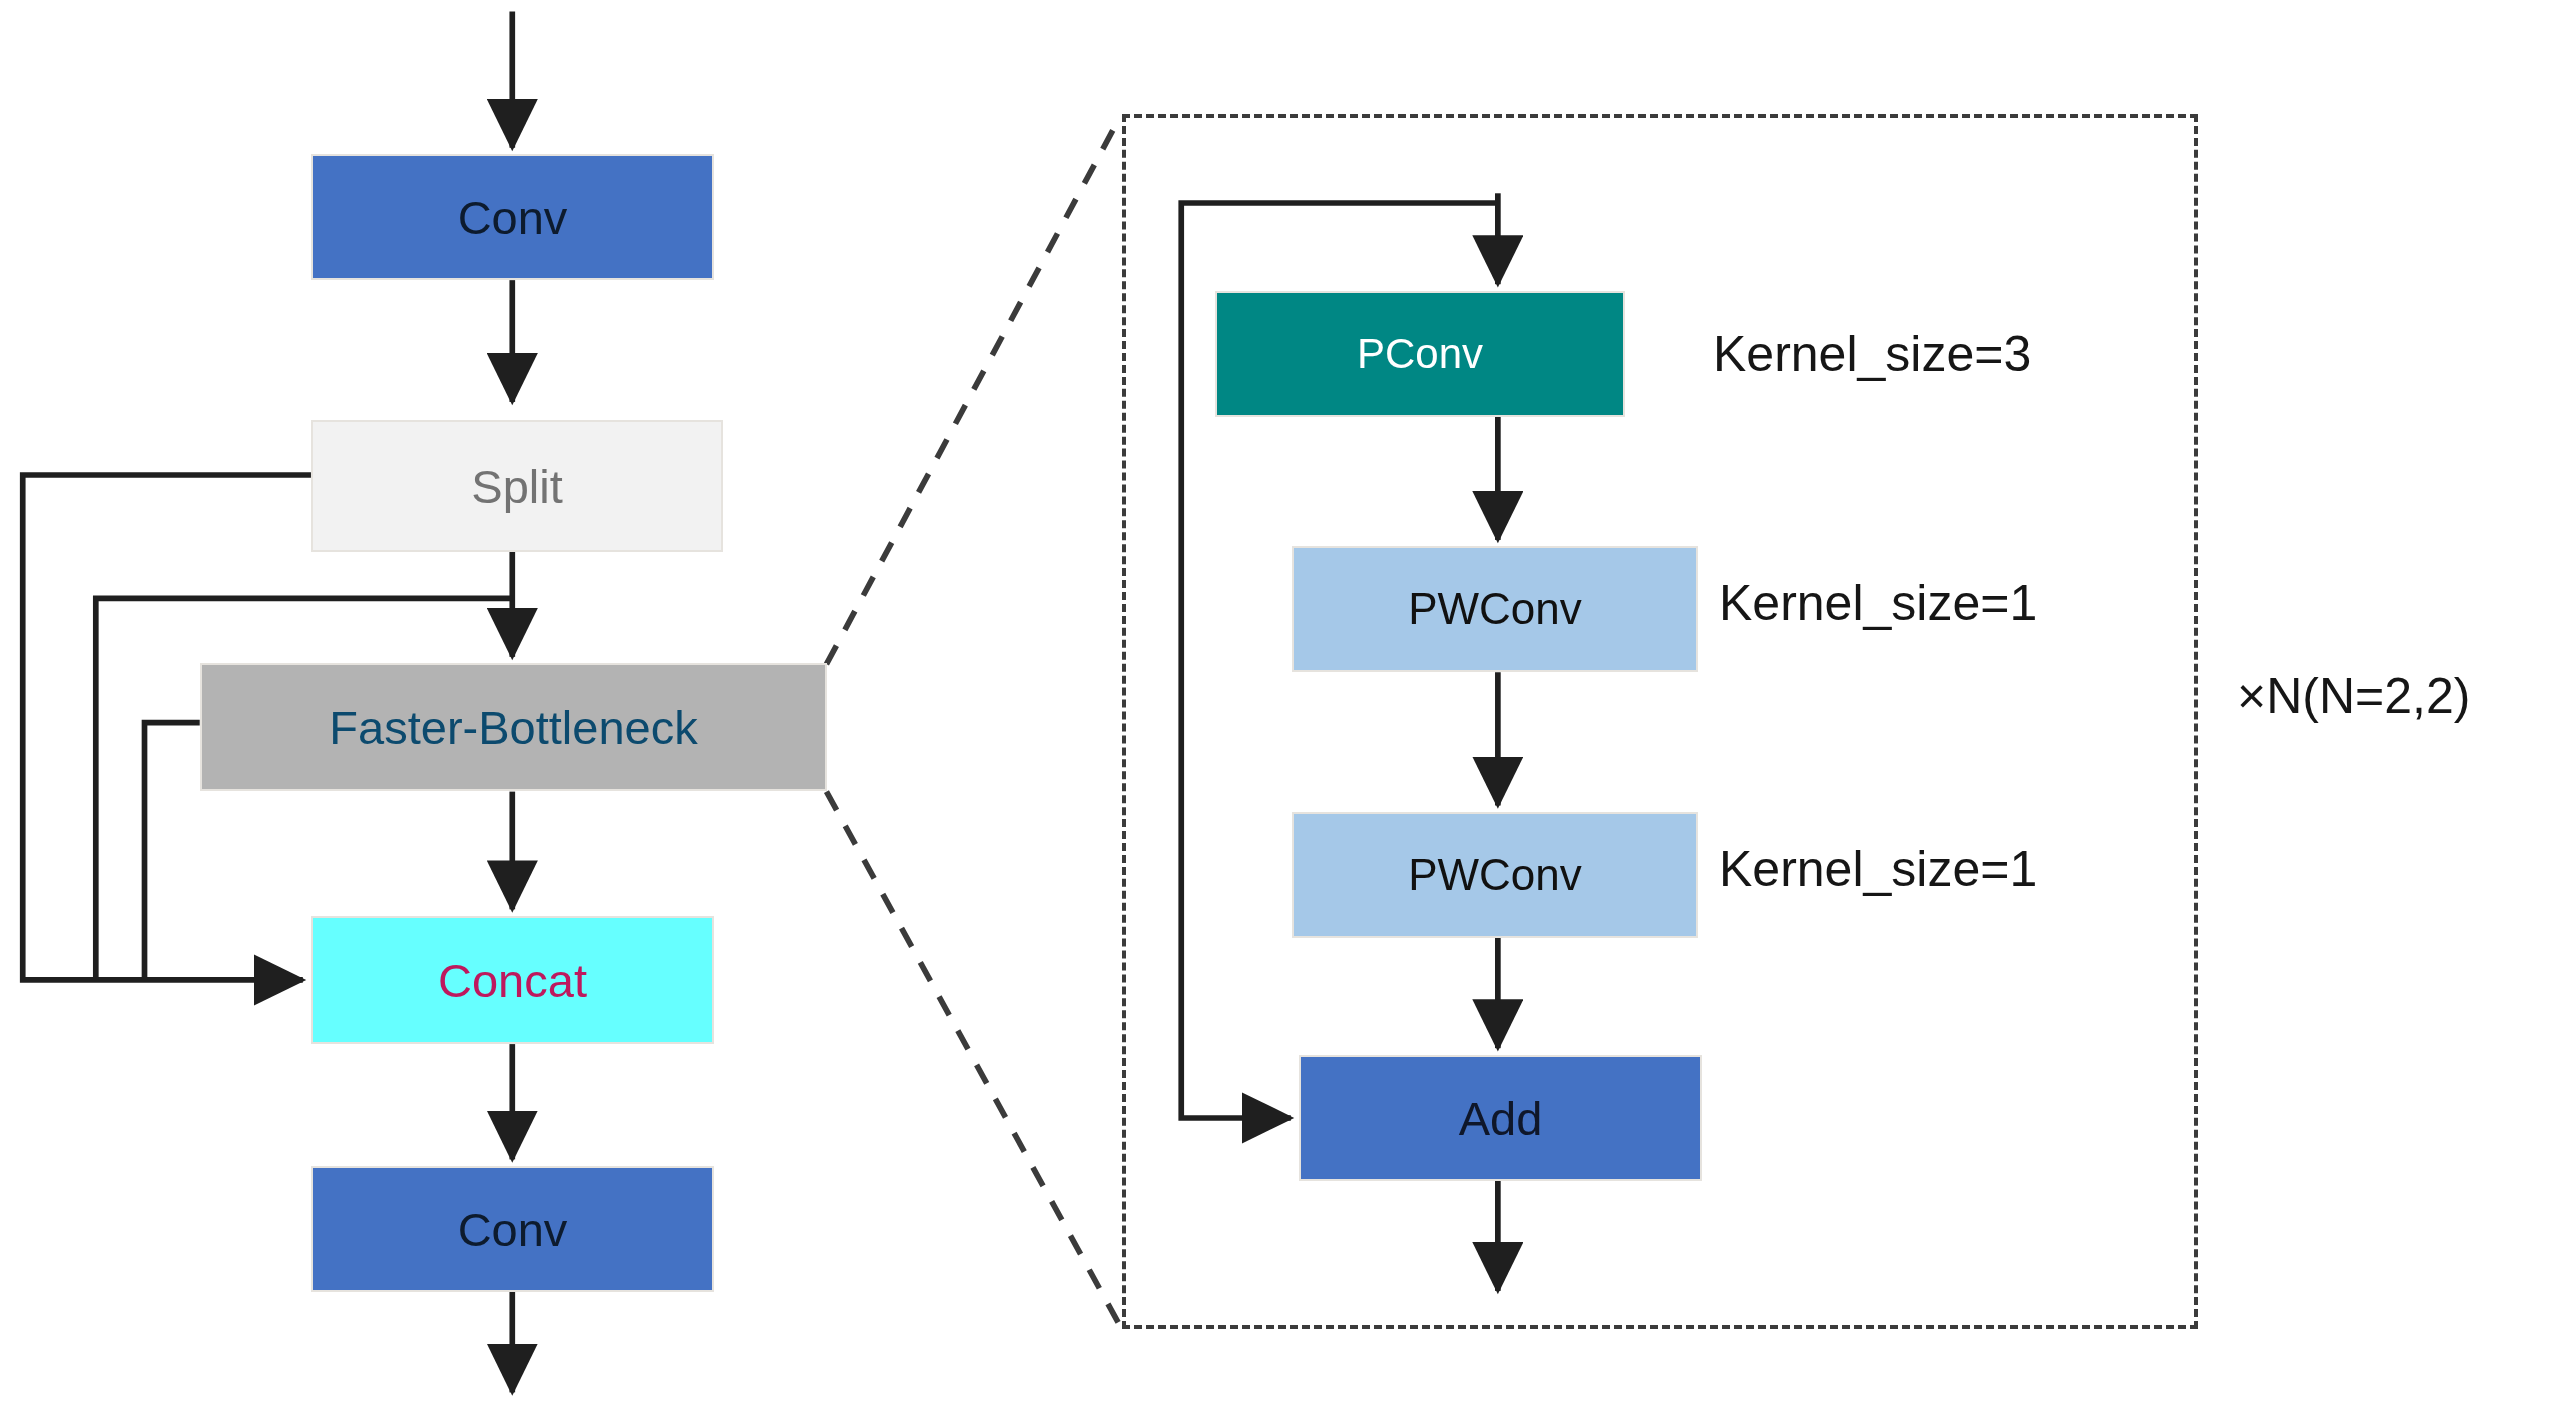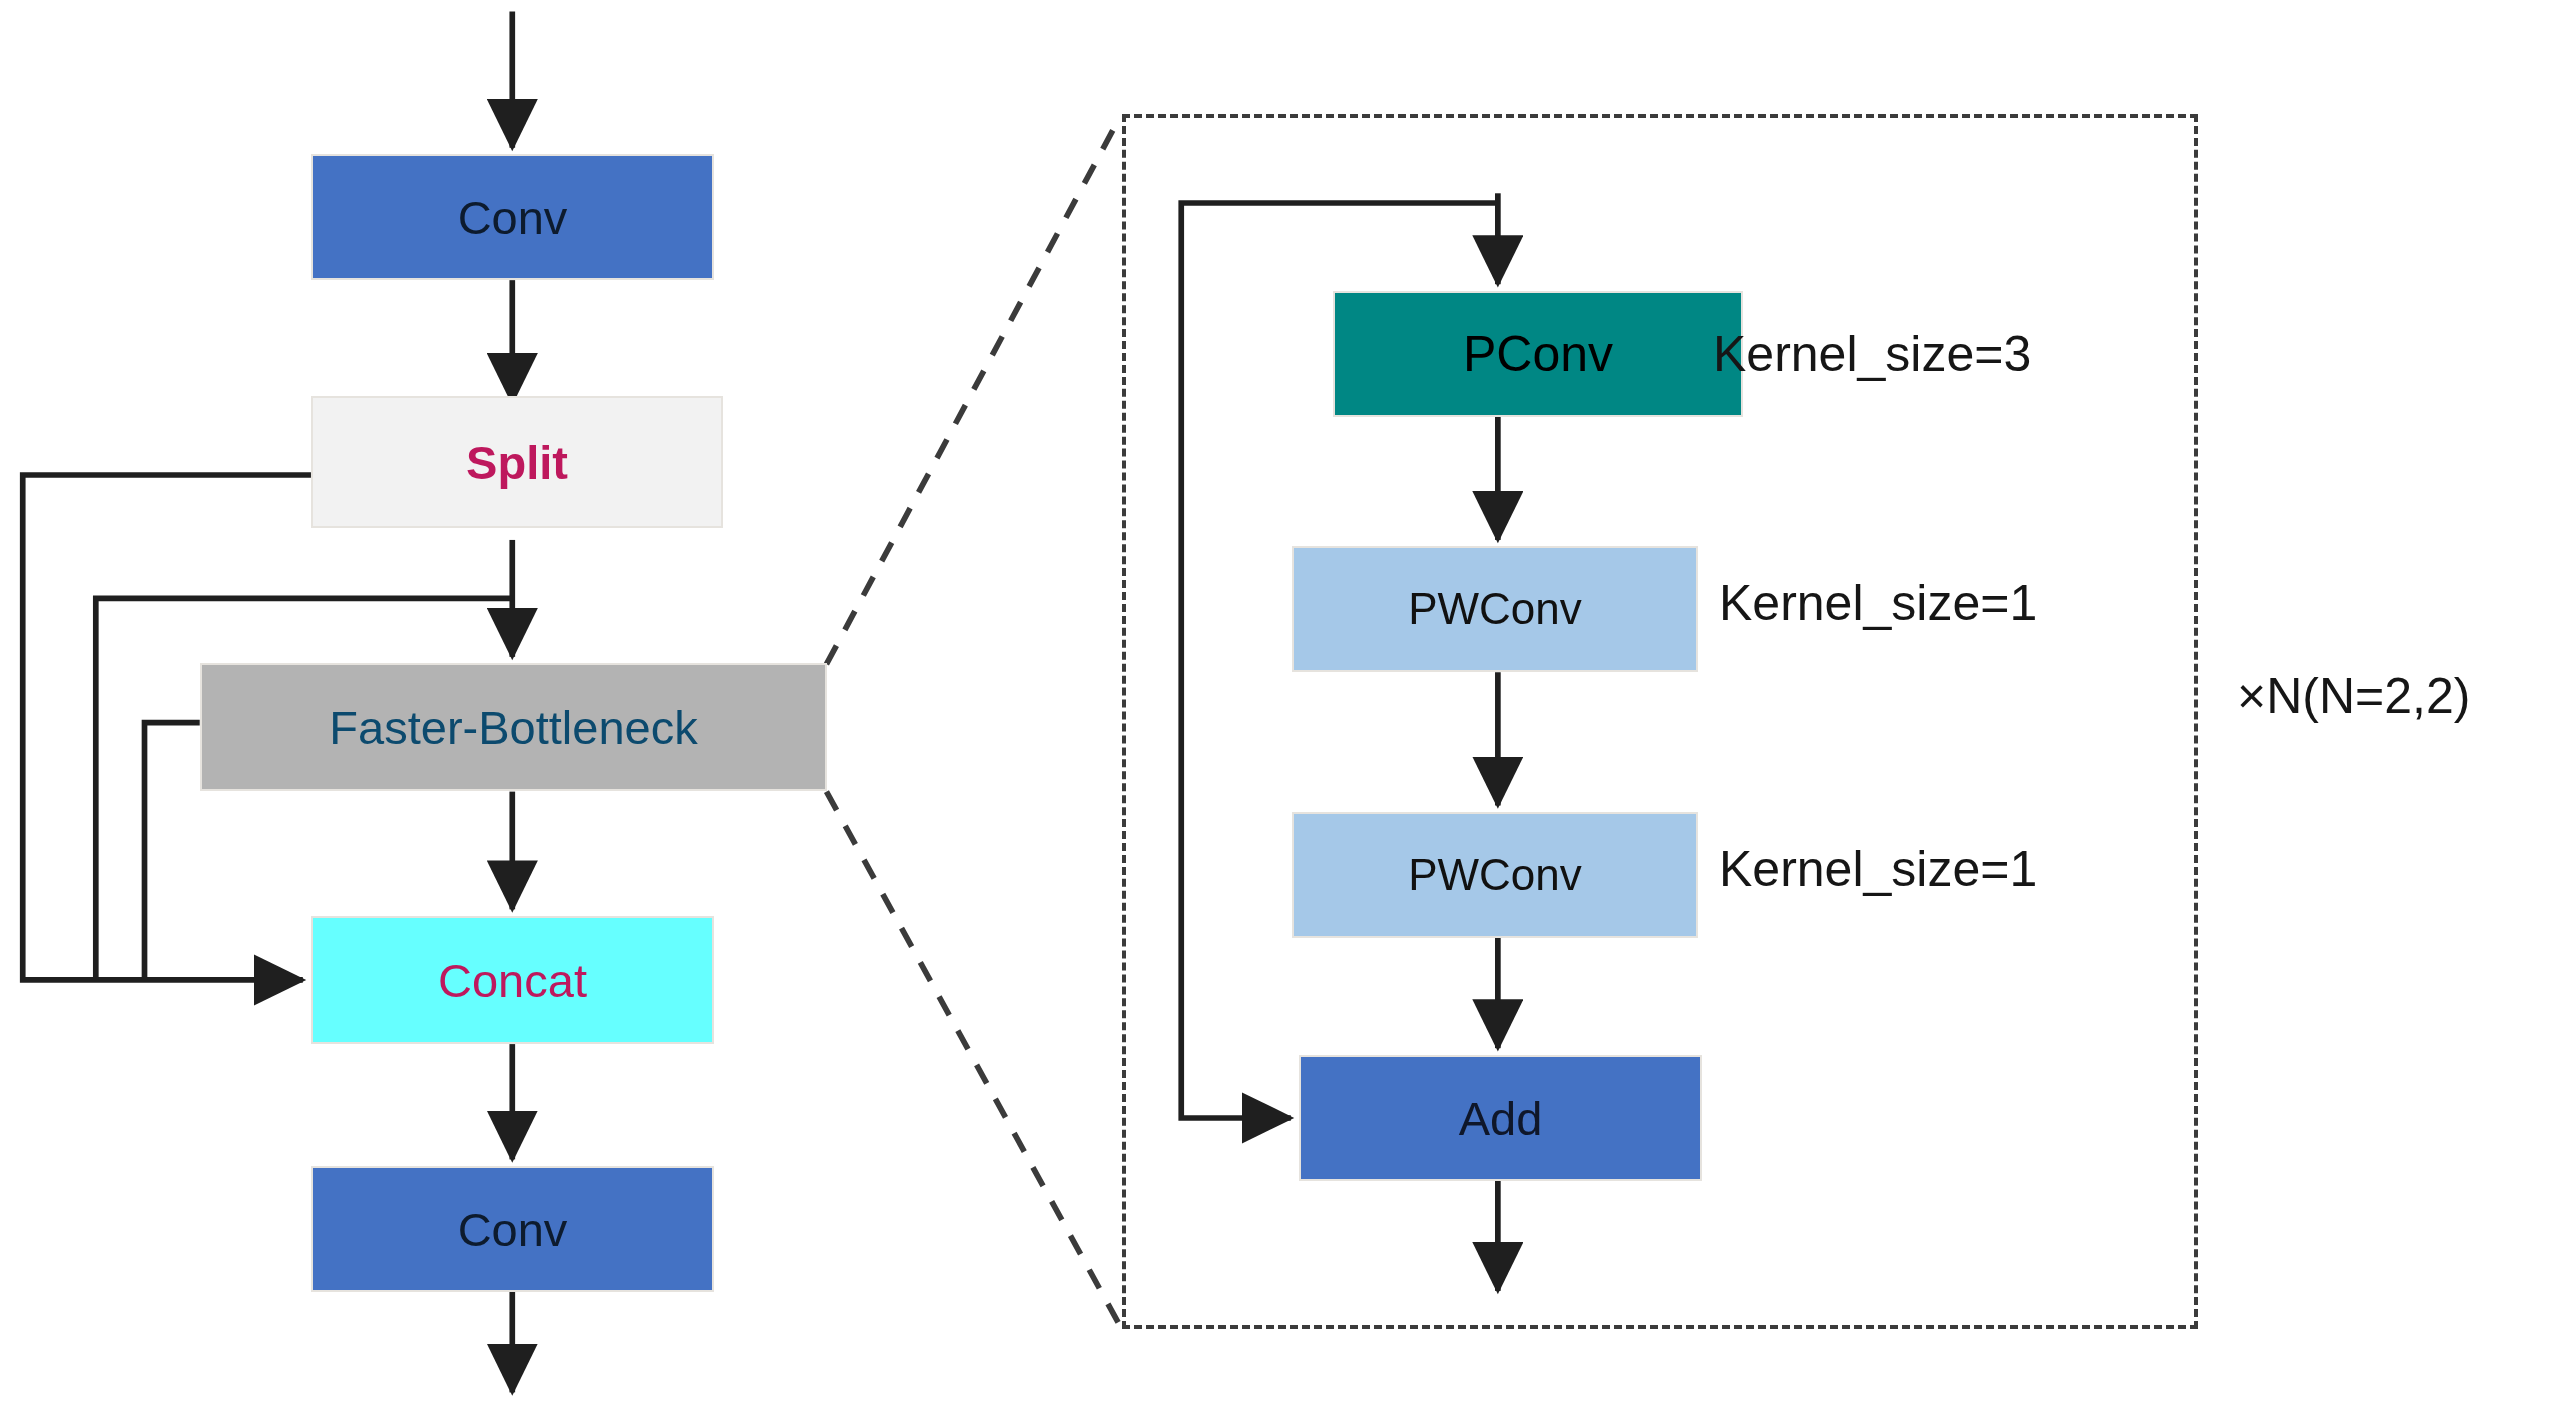--- a/index.html
+++ b/index.html
@@ -101,37 +101,37 @@
       <line x1="1018" y1="975" x2="1379" y2="1632"></line>
     </g>
   </svg>
 
   <div class="dashed-box" style="left:1122px; top:114px; width:1076px; height:1215px;"></div>
 
   <div class="node" style="left:311px; top:154px; width:403px; height:126px; background:#4472C4; color:#0d1b2e; font-size:47px;">
     <span>Conv</span>
   </div>
 
-  <div class="node" style="left:311px; top:396px; width:412px; height:132px; background:#F2F2F2; color:#be185d; font-size:47px;font-weight:bold;">
+  <div class="node" style="left:311px; top:420px; width:412px; height:132px; background:#F2F2F2; color:#737373; font-size:47px;">
     <span>Split</span>
   </div>
 
   <div class="node" style="left:200px; top:663px; width:627px; height:128px; background:#B3B3B3; color:#0c4a6e; font-size:47px;">
     <span>Faster-Bottleneck</span>
   </div>
 
   <div class="node" style="left:311px; top:916px; width:403px; height:128px; background:#66FFFF; color:#be185d; font-size:47px;">
     <span>Concat</span>
   </div>
 
   <div class="node" style="left:311px; top:1166px; width:403px; height:126px; background:#4472C4; color:#0d1b2e; font-size:47px;">
     <span>Conv</span>
   </div>
 
-  <div class="node" style="left:1333px; top:291px; width:410px; height:126px; background:#008784; color:#000000; font-size:50px;">
+  <div class="node" style="left:1215px; top:291px; width:410px; height:126px; background:#008784; color:#ffffff; font-size:42px;">
     <span>PConv</span>
   </div>
 
   <div class="node" style="left:1292px; top:546px; width:406px; height:126px; background:#A5C8E8; color:#111111; font-size:44px;">
     <span>PWConv</span>
   </div>
 
   <div class="node" style="left:1292px; top:812px; width:406px; height:126px; background:#A5C8E8; color:#111111; font-size:44px;">
     <span>PWConv</span>
   </div>

